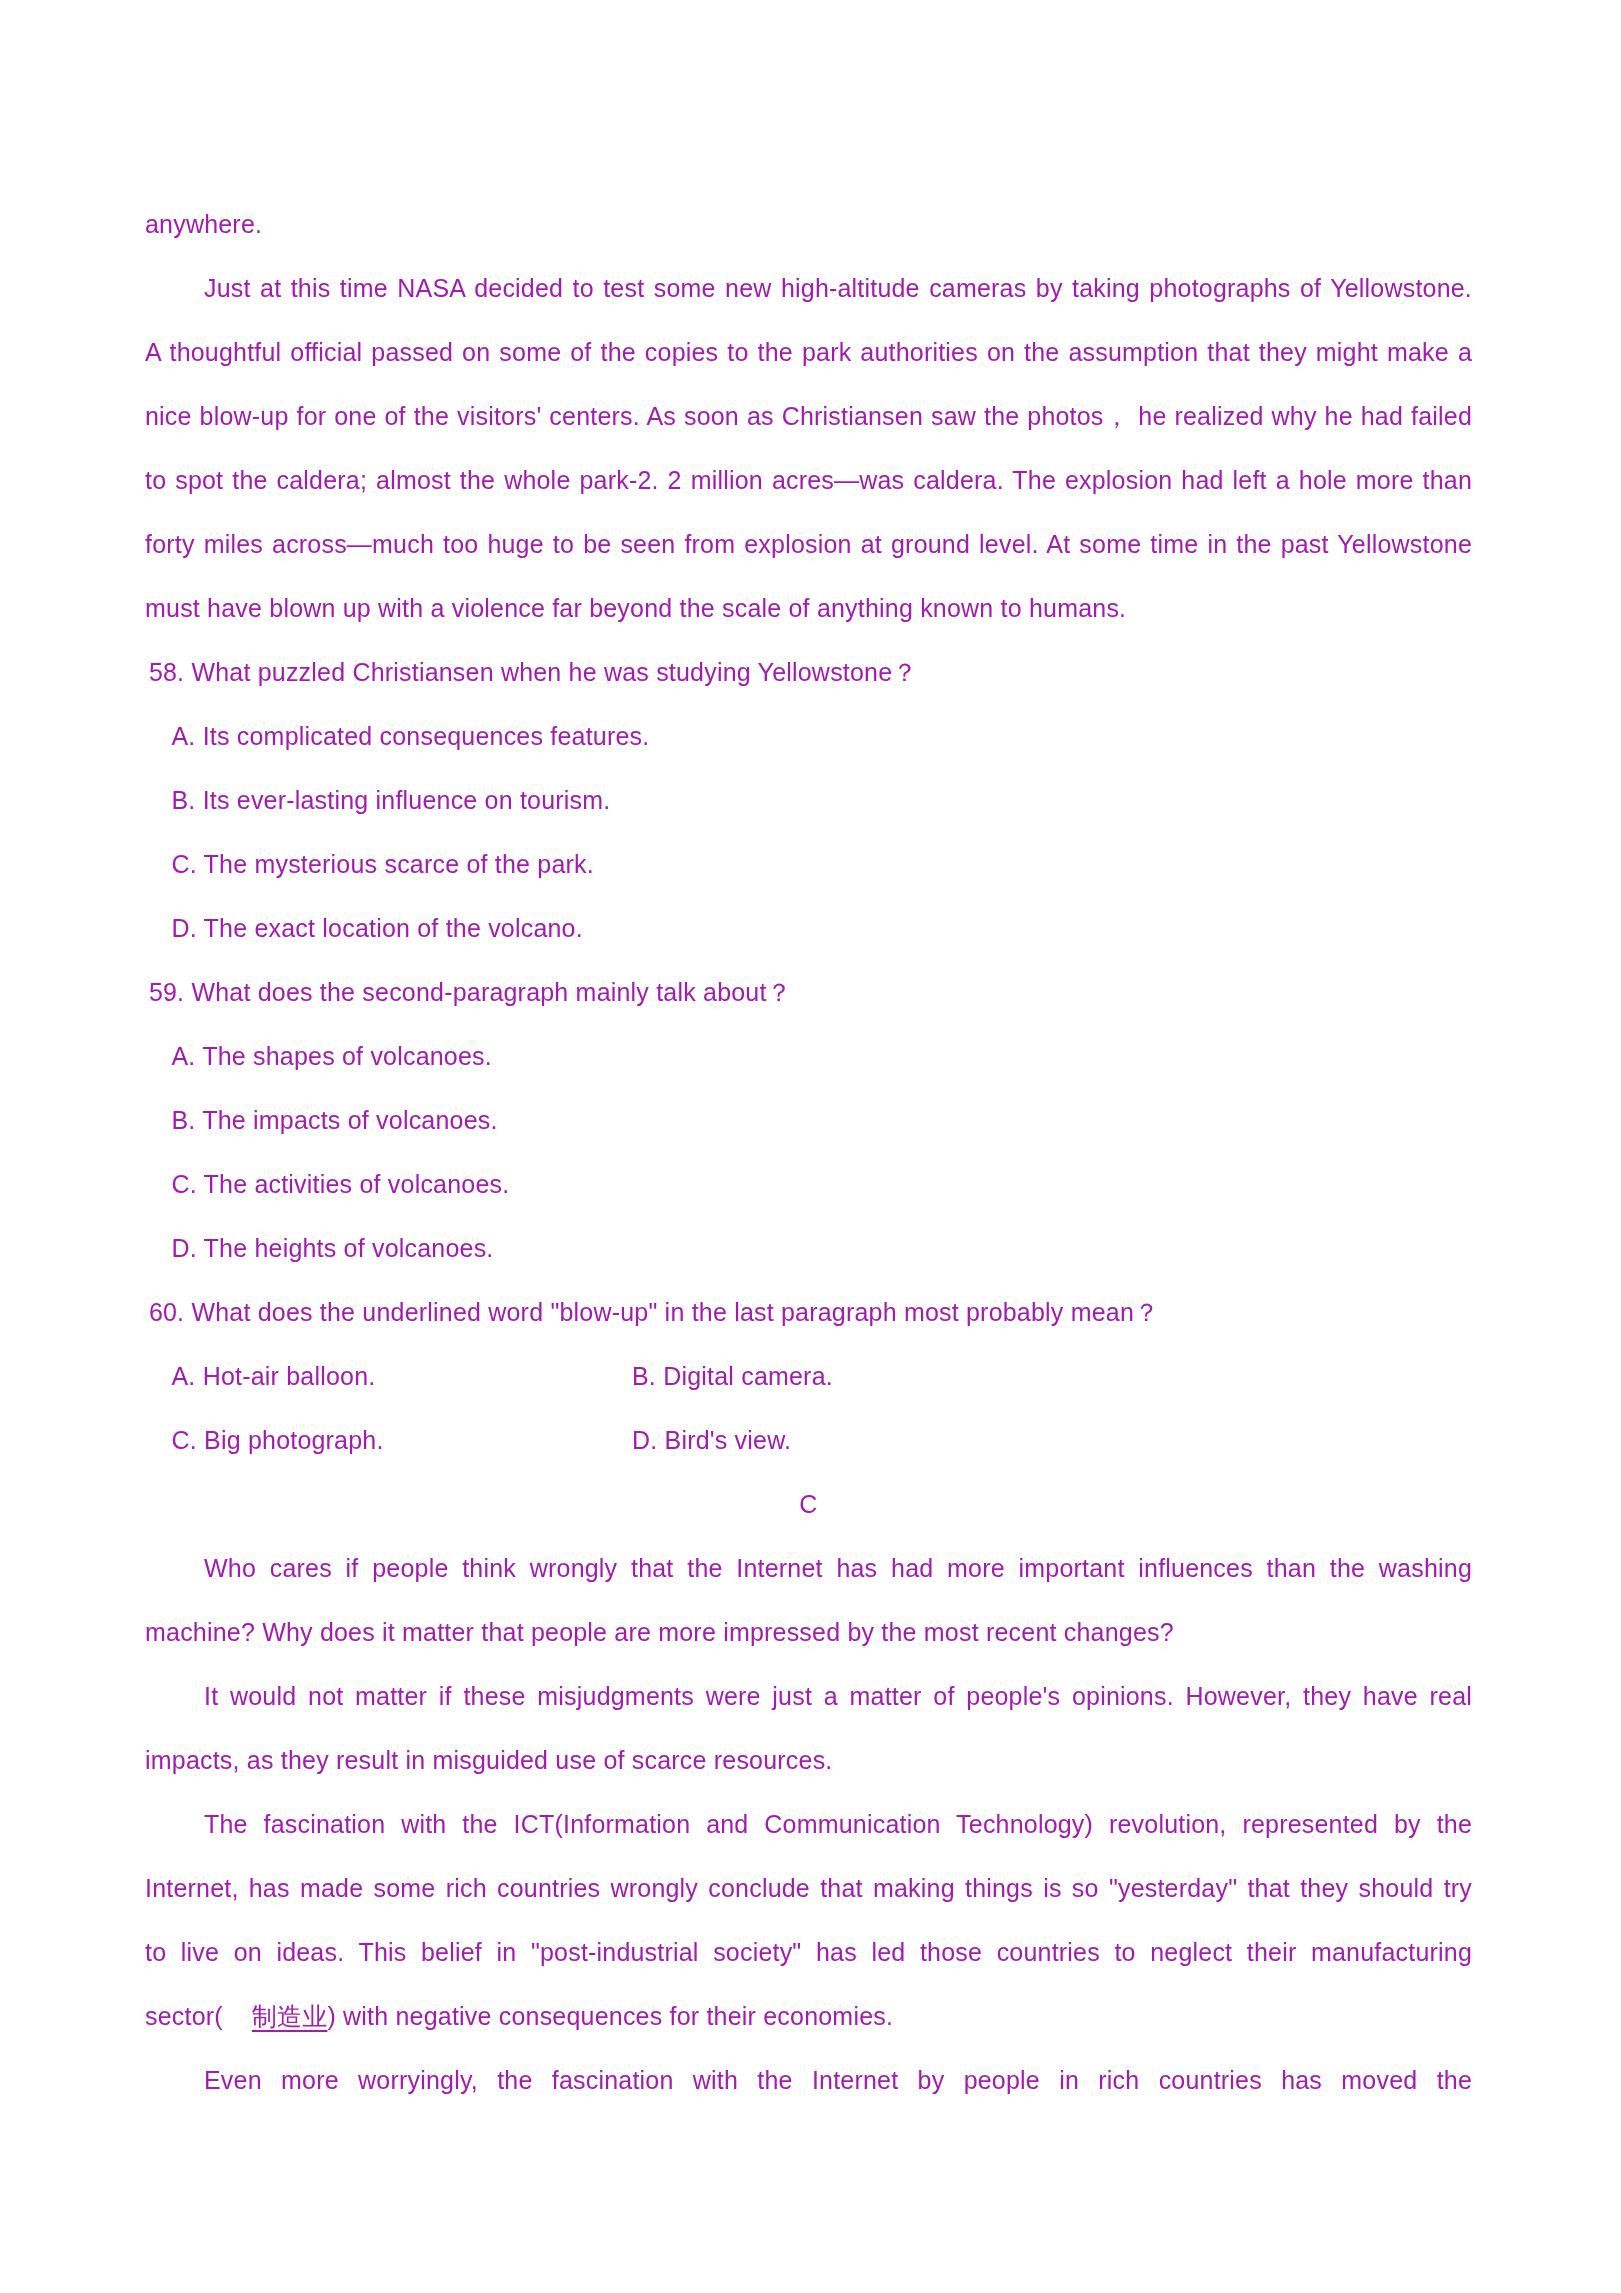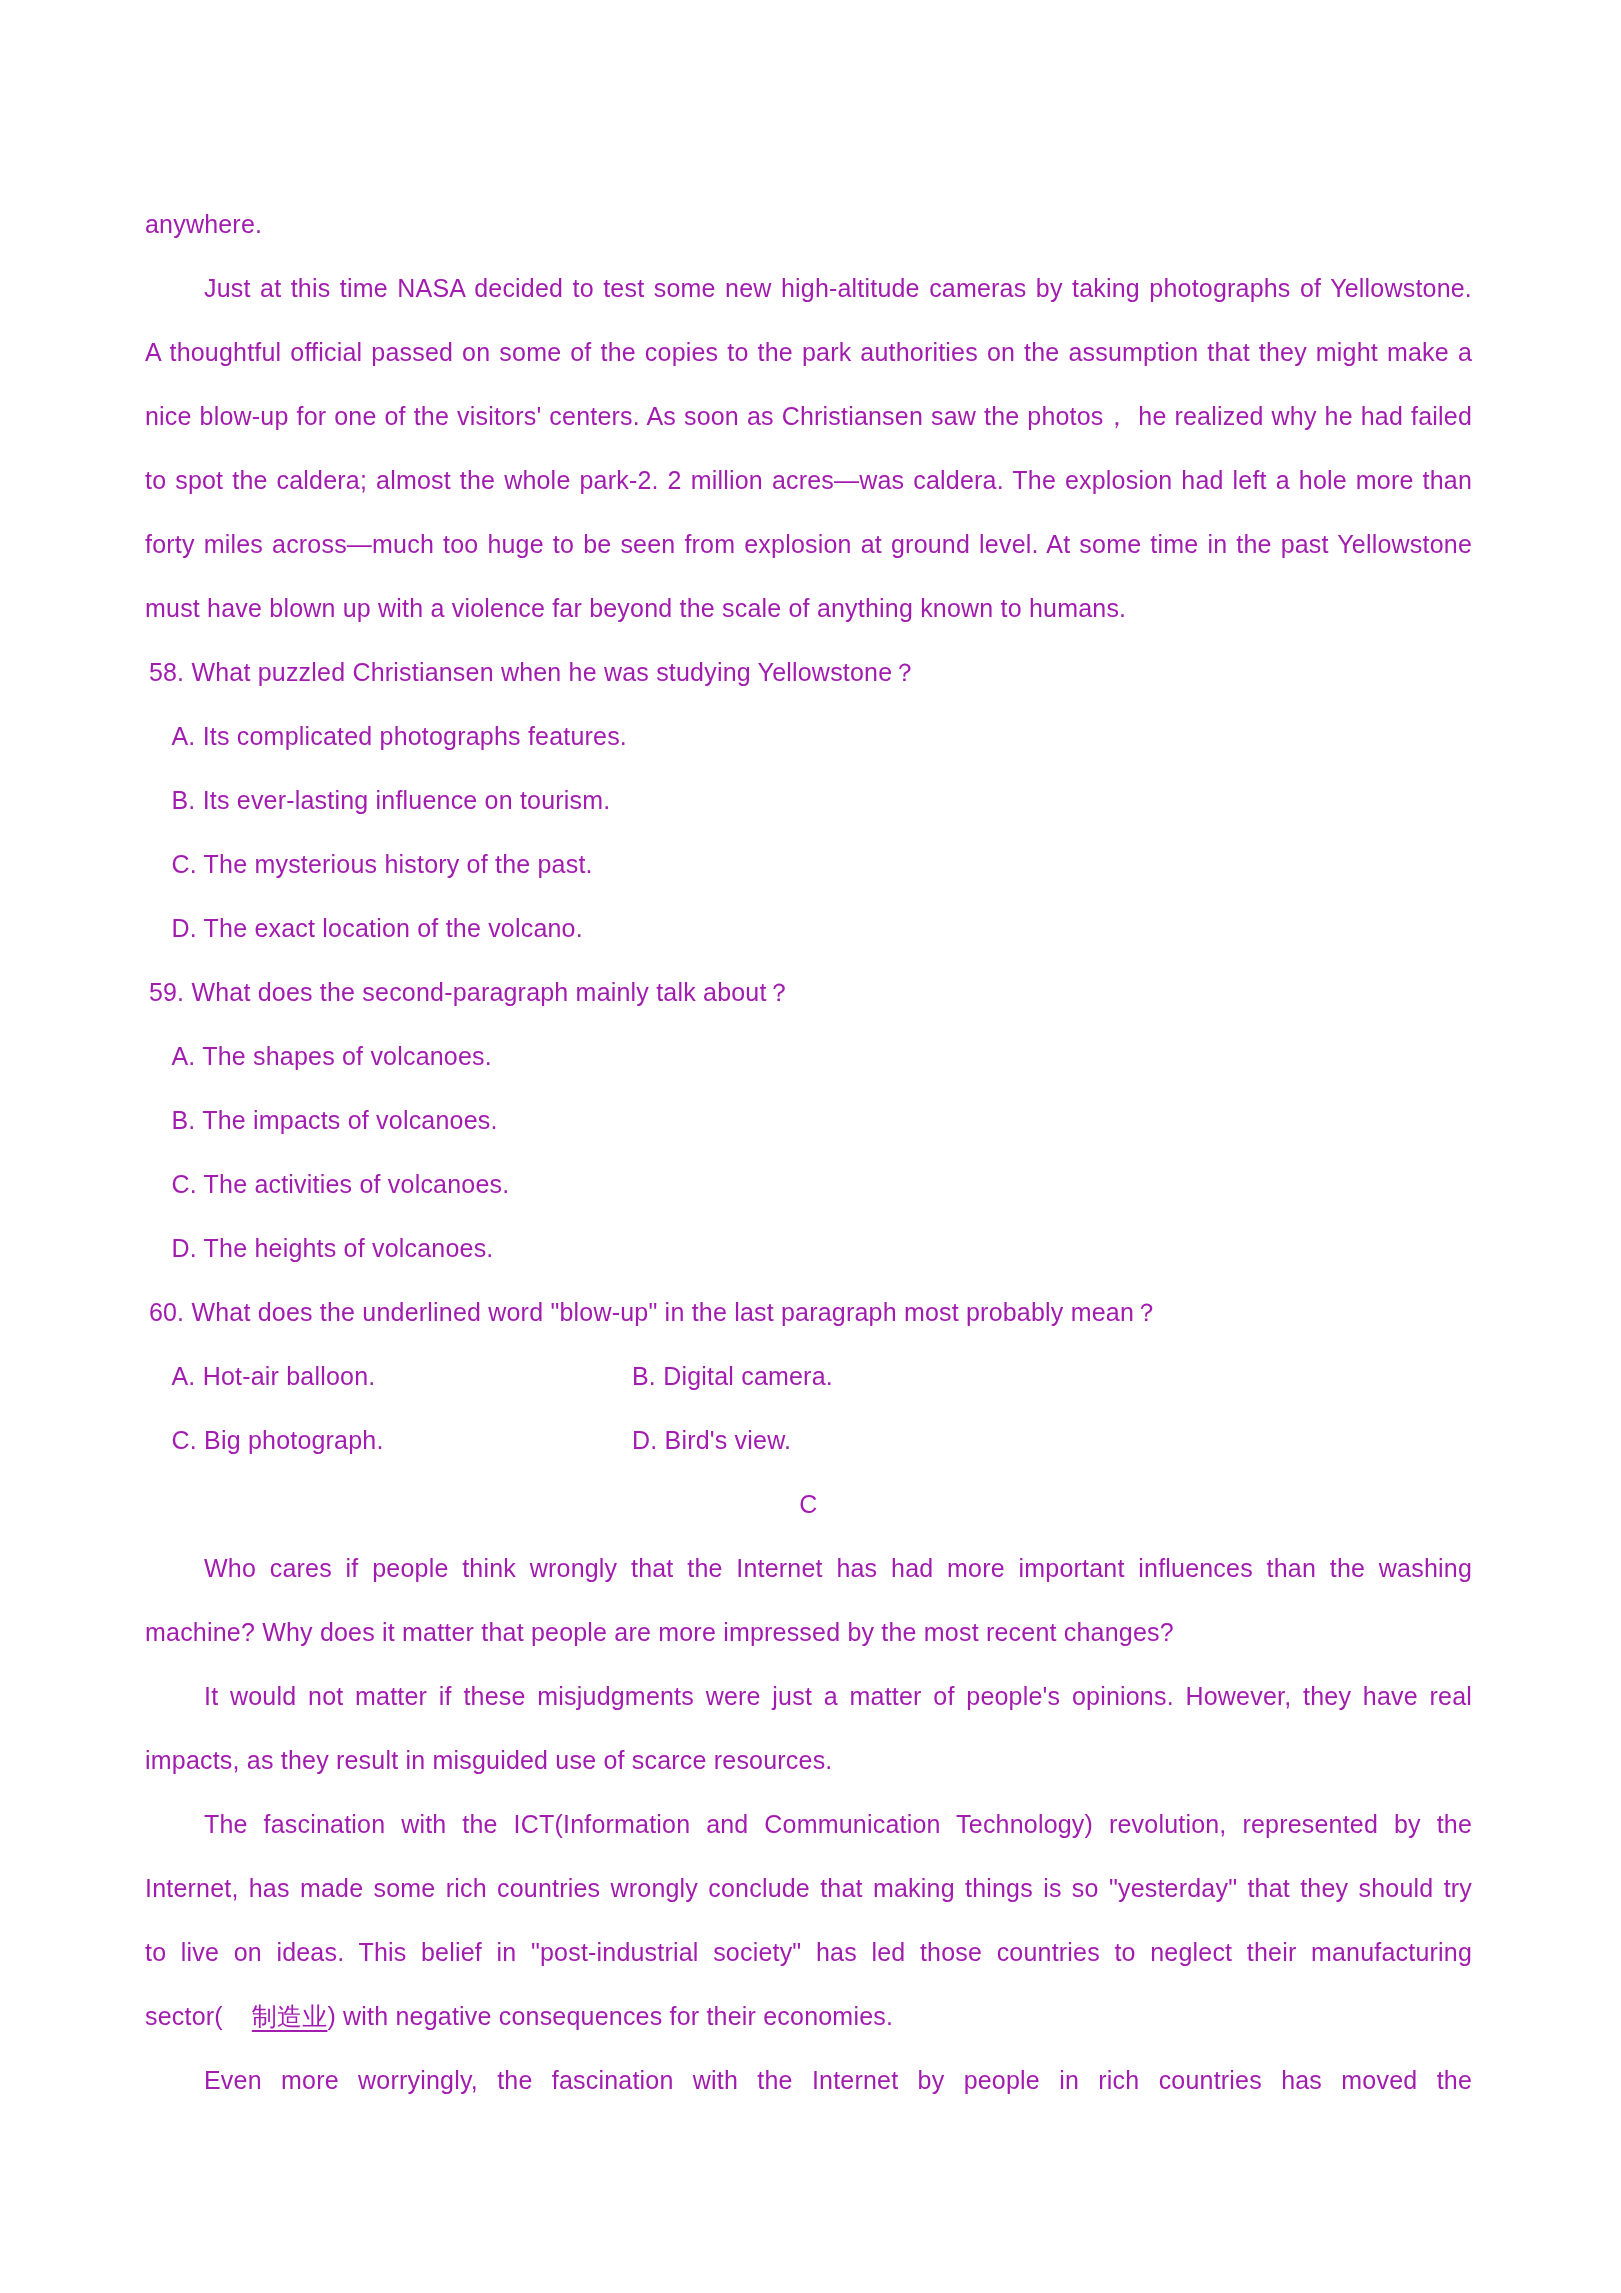--- a/index.html
+++ b/index.html
@@ -52,23 +52,23 @@
     <div class="line">anywhere.</div>
 
     <div class="line just indent">Just at this time NASA decided to test some new high-altitude cameras by taking photographs of Yellowstone.</div>
     <div class="line just">A thoughtful official passed on some of the copies to the park authorities on the assumption that they might make a</div>
     <div class="line just">nice blow-up for one of the visitors' centers. As soon as Christiansen saw the photos， he realized why he had failed</div>
     <div class="line just">to spot the caldera; almost the whole park-2. 2 million acres—was caldera. The explosion had left a hole more than</div>
     <div class="line just">forty miles across—much too huge to be seen from explosion at ground level. At some time in the past Yellowstone</div>
     <div class="line">must have blown up with a violence far beyond the scale of anything known to humans.</div>
 
     <div class="line q">58. What puzzled Christiansen when he was studying Yellowstone？</div>
-    <div class="line opt">A. Its complicated photographs features.</div>
+    <div class="line opt">A. Its complicated consequences features.</div>
     <div class="line opt">B. Its ever-lasting influence on tourism.</div>
-    <div class="line opt">C. The mysterious history of the past.</div>
+    <div class="line opt">C. The mysterious scarce of the park.</div>
     <div class="line opt">D. The exact location of the volcano.</div>
 
     <div class="line q">59. What does the second-paragraph mainly talk about？</div>
     <div class="line opt">A. The shapes of volcanoes.</div>
     <div class="line opt">B. The impacts of volcanoes.</div>
     <div class="line opt">C. The activities of volcanoes.</div>
     <div class="line opt">D. The heights of volcanoes.</div>
 
     <div class="line q">60. What does the underlined word "blow-up" in the last paragraph most probably mean？</div>
     <div class="line two-col">

